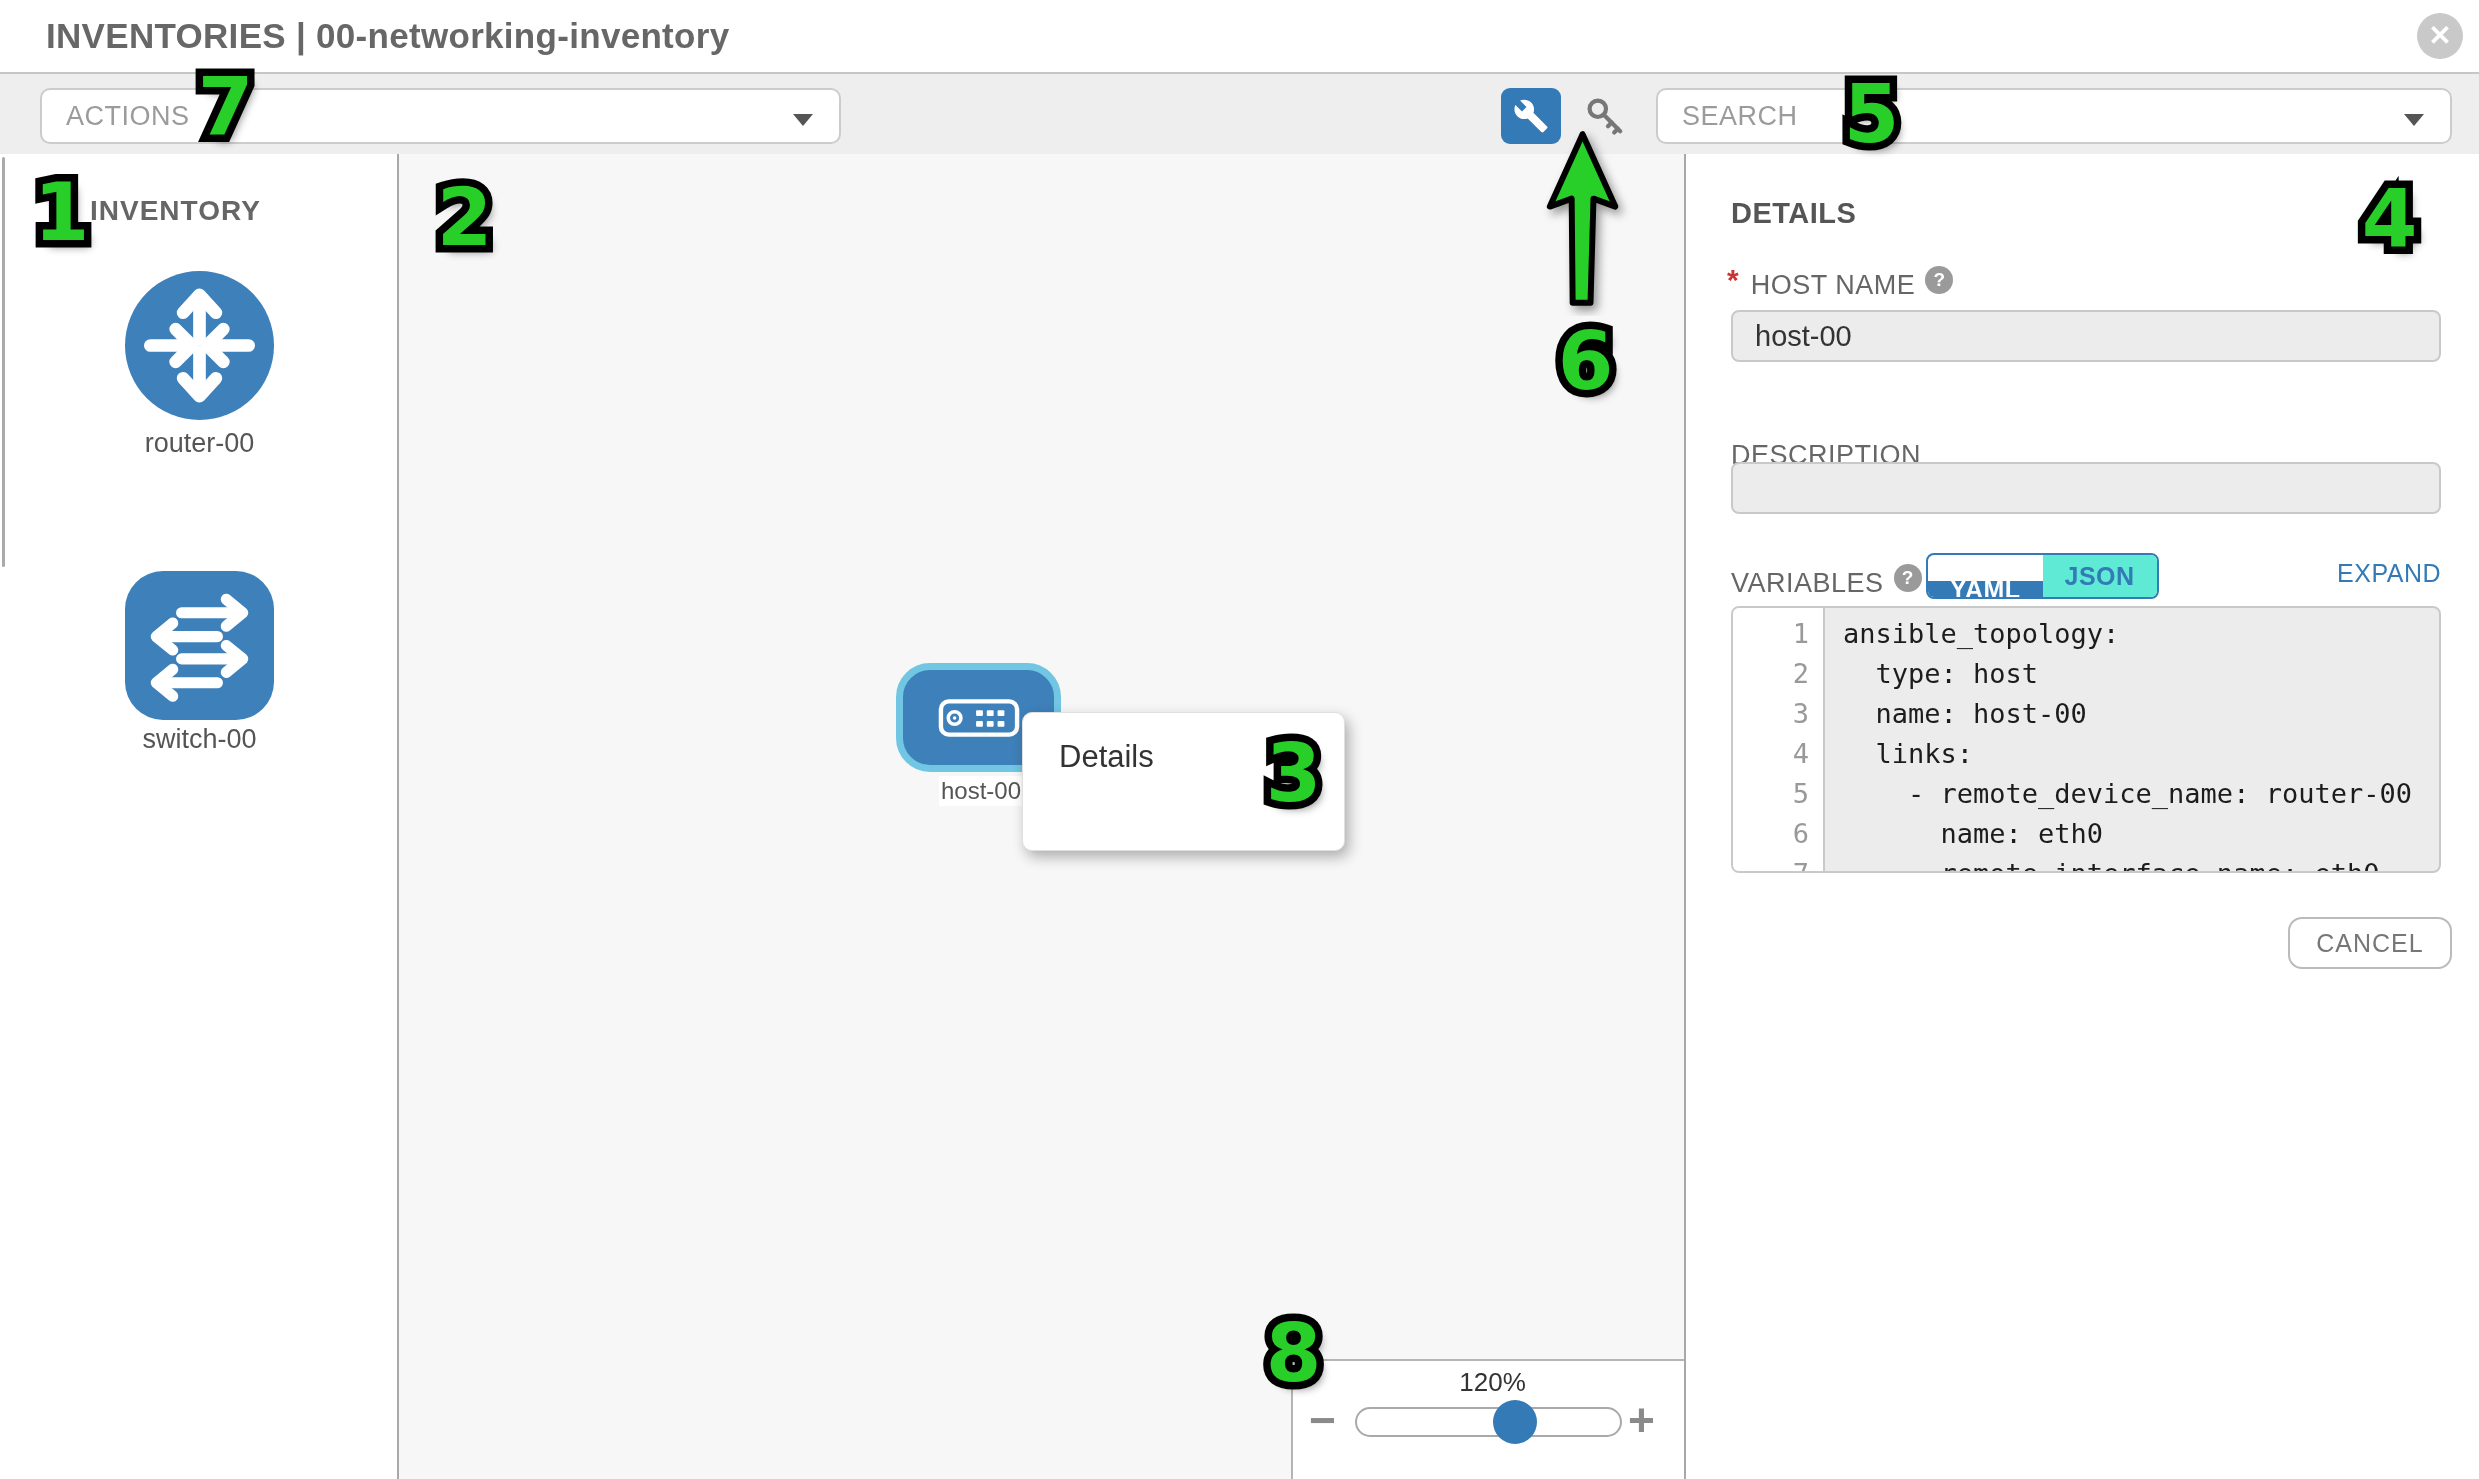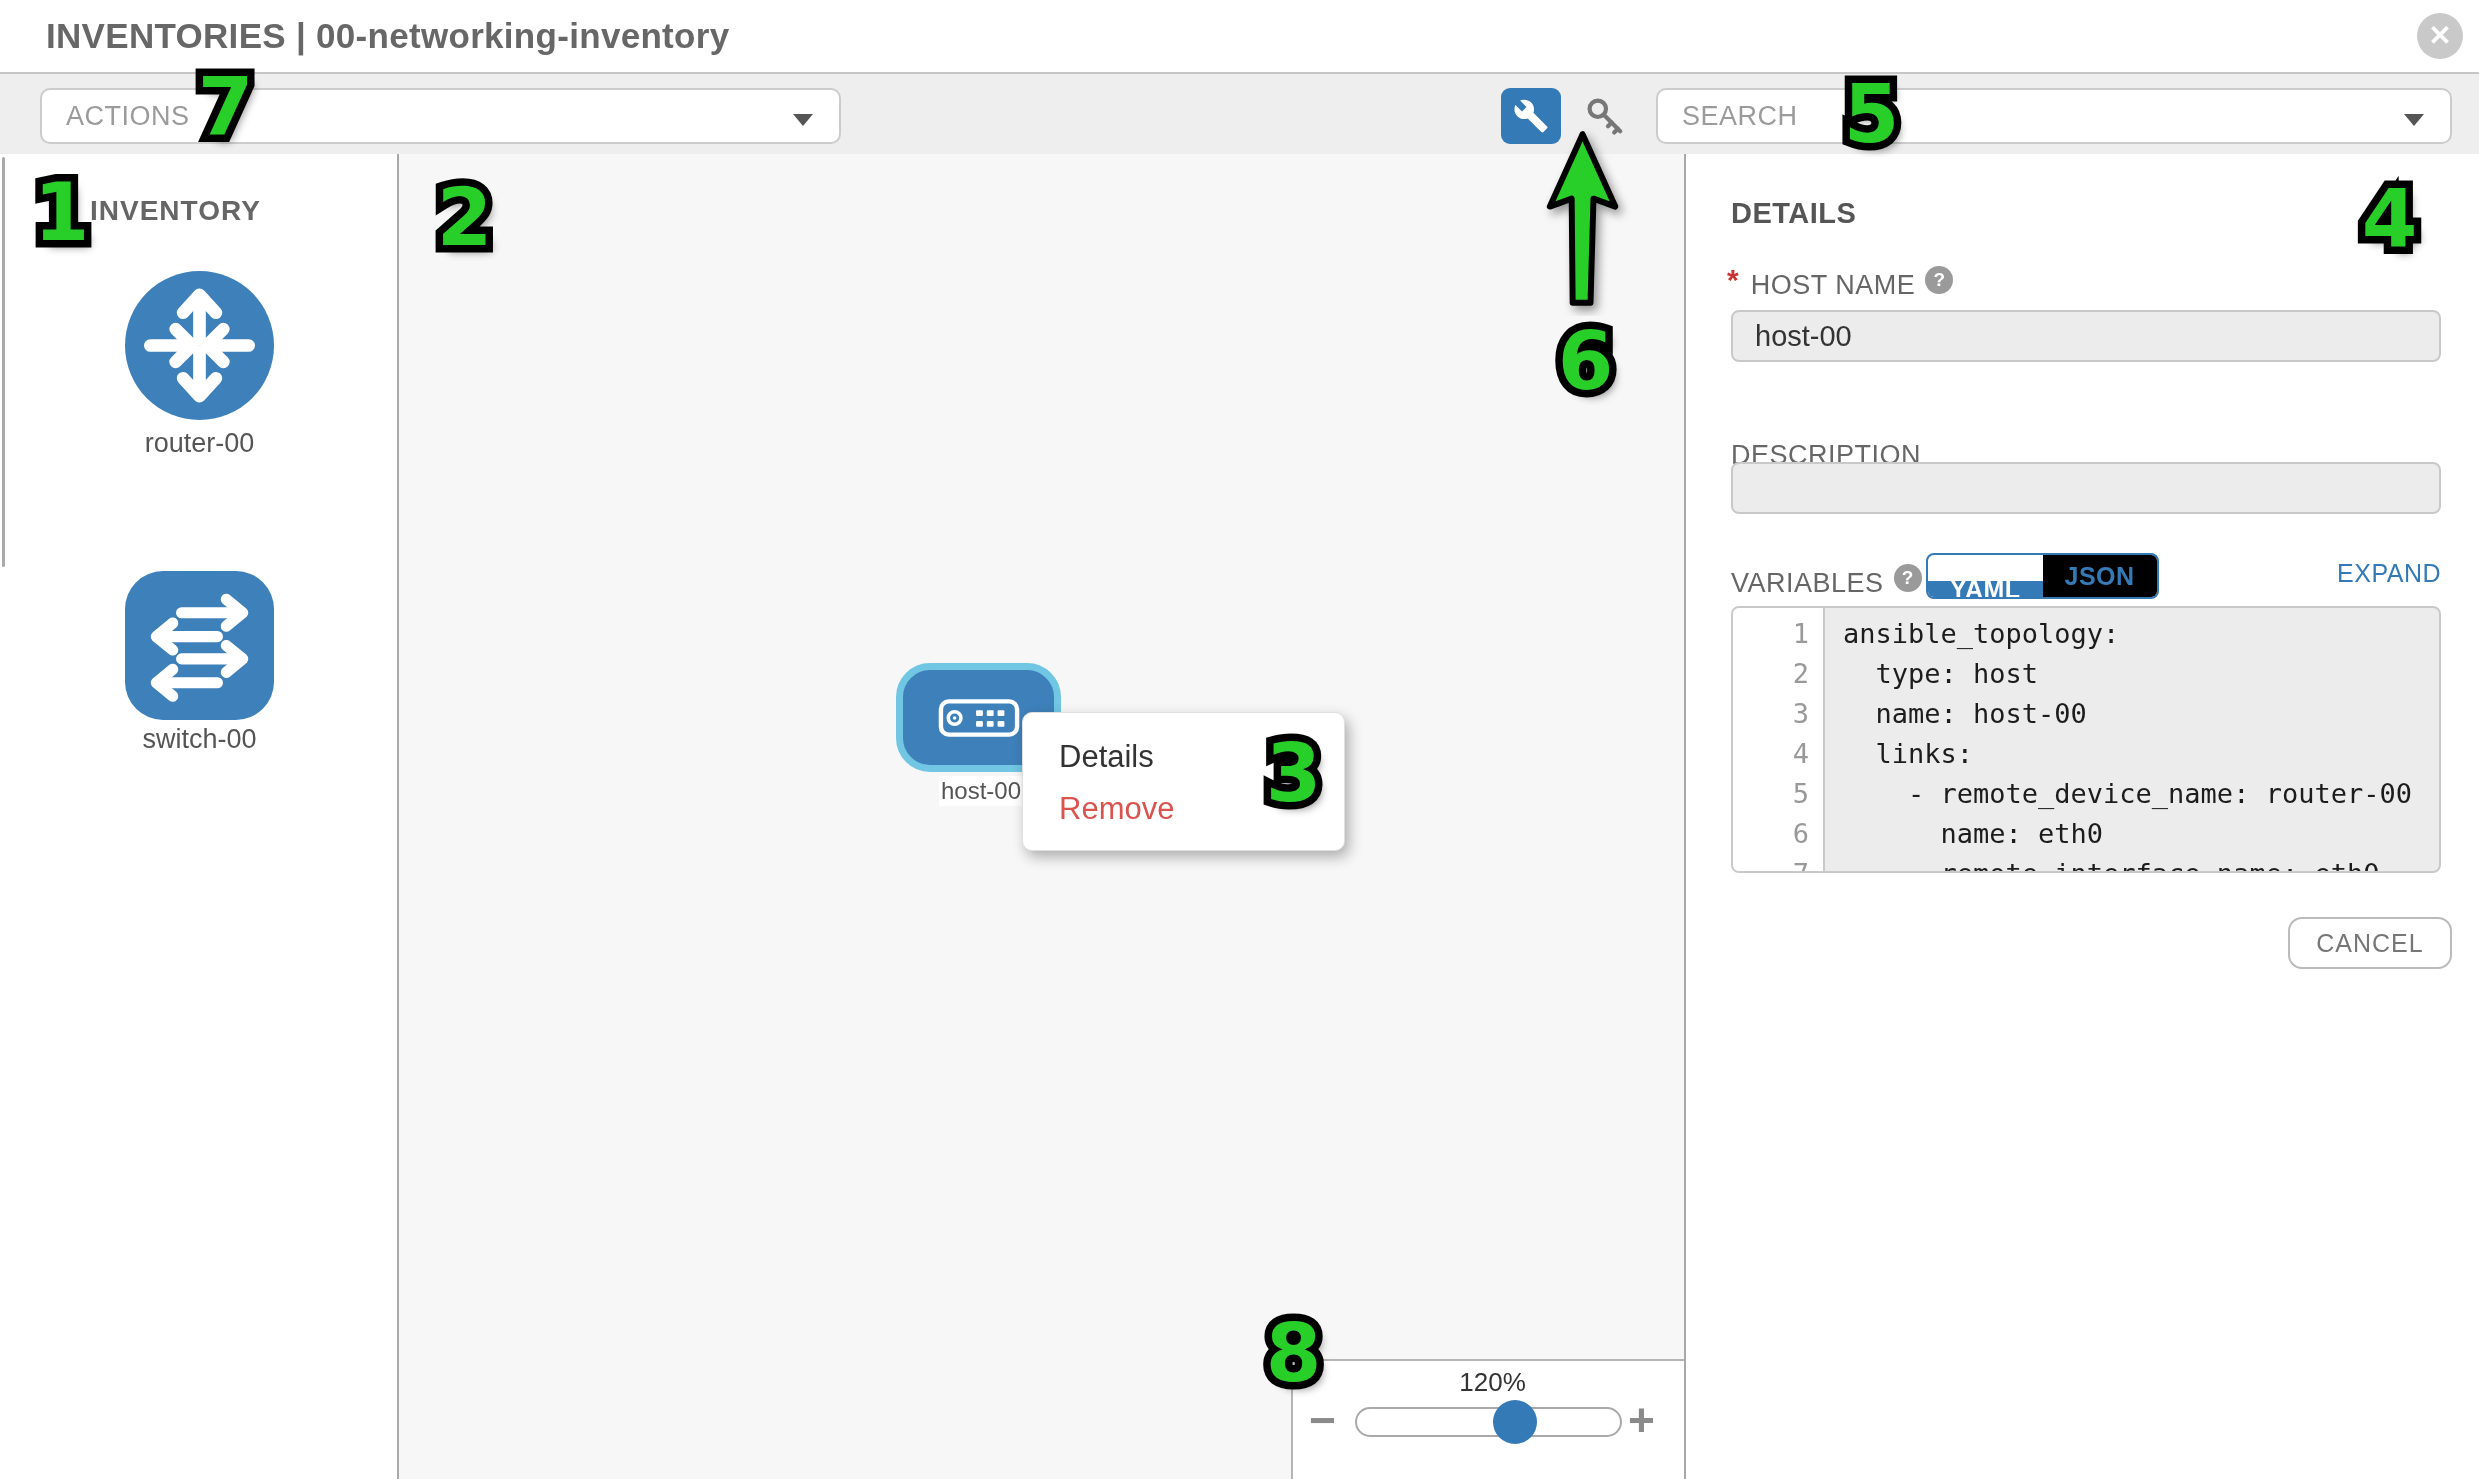--- a/index.html
+++ b/index.html
@@ -125,21 +125,21 @@
   .vars-row{left:1731px;top:557px;}
   .toggle-group{
     left:1926px;top:553px;height:46px;display:flex;border:2px solid #337ab7;
     border-radius:8px;overflow:hidden;box-sizing:border-box;
   }
   .toggle-seg{
     font-size:25px;font-weight:bold;display:flex;align-items:center;justify-content:center;
     padding:0 22px;letter-spacing:0.5px;
   }
   .toggle-on{background:#337ab7;color:#ffffff;margin-top:26px;}
-  .toggle-off{background:#000000;color:#337ab7;}
+  .toggle-off{background:#5eead4;color:#337ab7;}
   .expand-link{left:2318px;top:559px;width:123px;text-align:right;font-size:25px;color:#337ab7;letter-spacing:0.5px;}
   .editor{
     left:1731px;top:606px;width:710px;height:267px;background:#ececec;
     border:2px solid #c9c9c9;border-radius:8px;box-sizing:border-box;overflow:hidden;
   }
   .editor-gutter{
     position:absolute;left:0;top:0;width:92px;height:100%;background:#ffffff;
     border-right:2px solid #c9c9c9;box-sizing:border-box;
   }
   .editor-lines{position:absolute;left:0;top:6px;width:100%;}
@@ -251,21 +251,20 @@
       <rect x="39" y="23" width="7" height="6" rx="1" fill="#ffffff"></rect>
       <rect x="50" y="23" width="7" height="6" rx="1" fill="#ffffff"></rect>
       <rect x="61" y="23" width="7" height="6" rx="1" fill="#ffffff"></rect>
     </svg>
   </span>
 </div>
 <div class="abs host-label">host-00</div>
 
 <div class="abs ctx-menu">
   <div class="ctx-item ctx-details">Details</div>
-  <div class="ctx-item ctx-remove">Remove</div>
 </div>
 
 <div class="abs zoom-panel"></div>
 <div class="abs zoom-level">120%</div>
 <div class="abs zoom-minus">−</div>
 <div class="abs zoom-track"></div>
 <div class="abs zoom-thumb"></div>
 <div class="abs zoom-plus">+</div>
 
 <div class="abs details-panel"></div>

